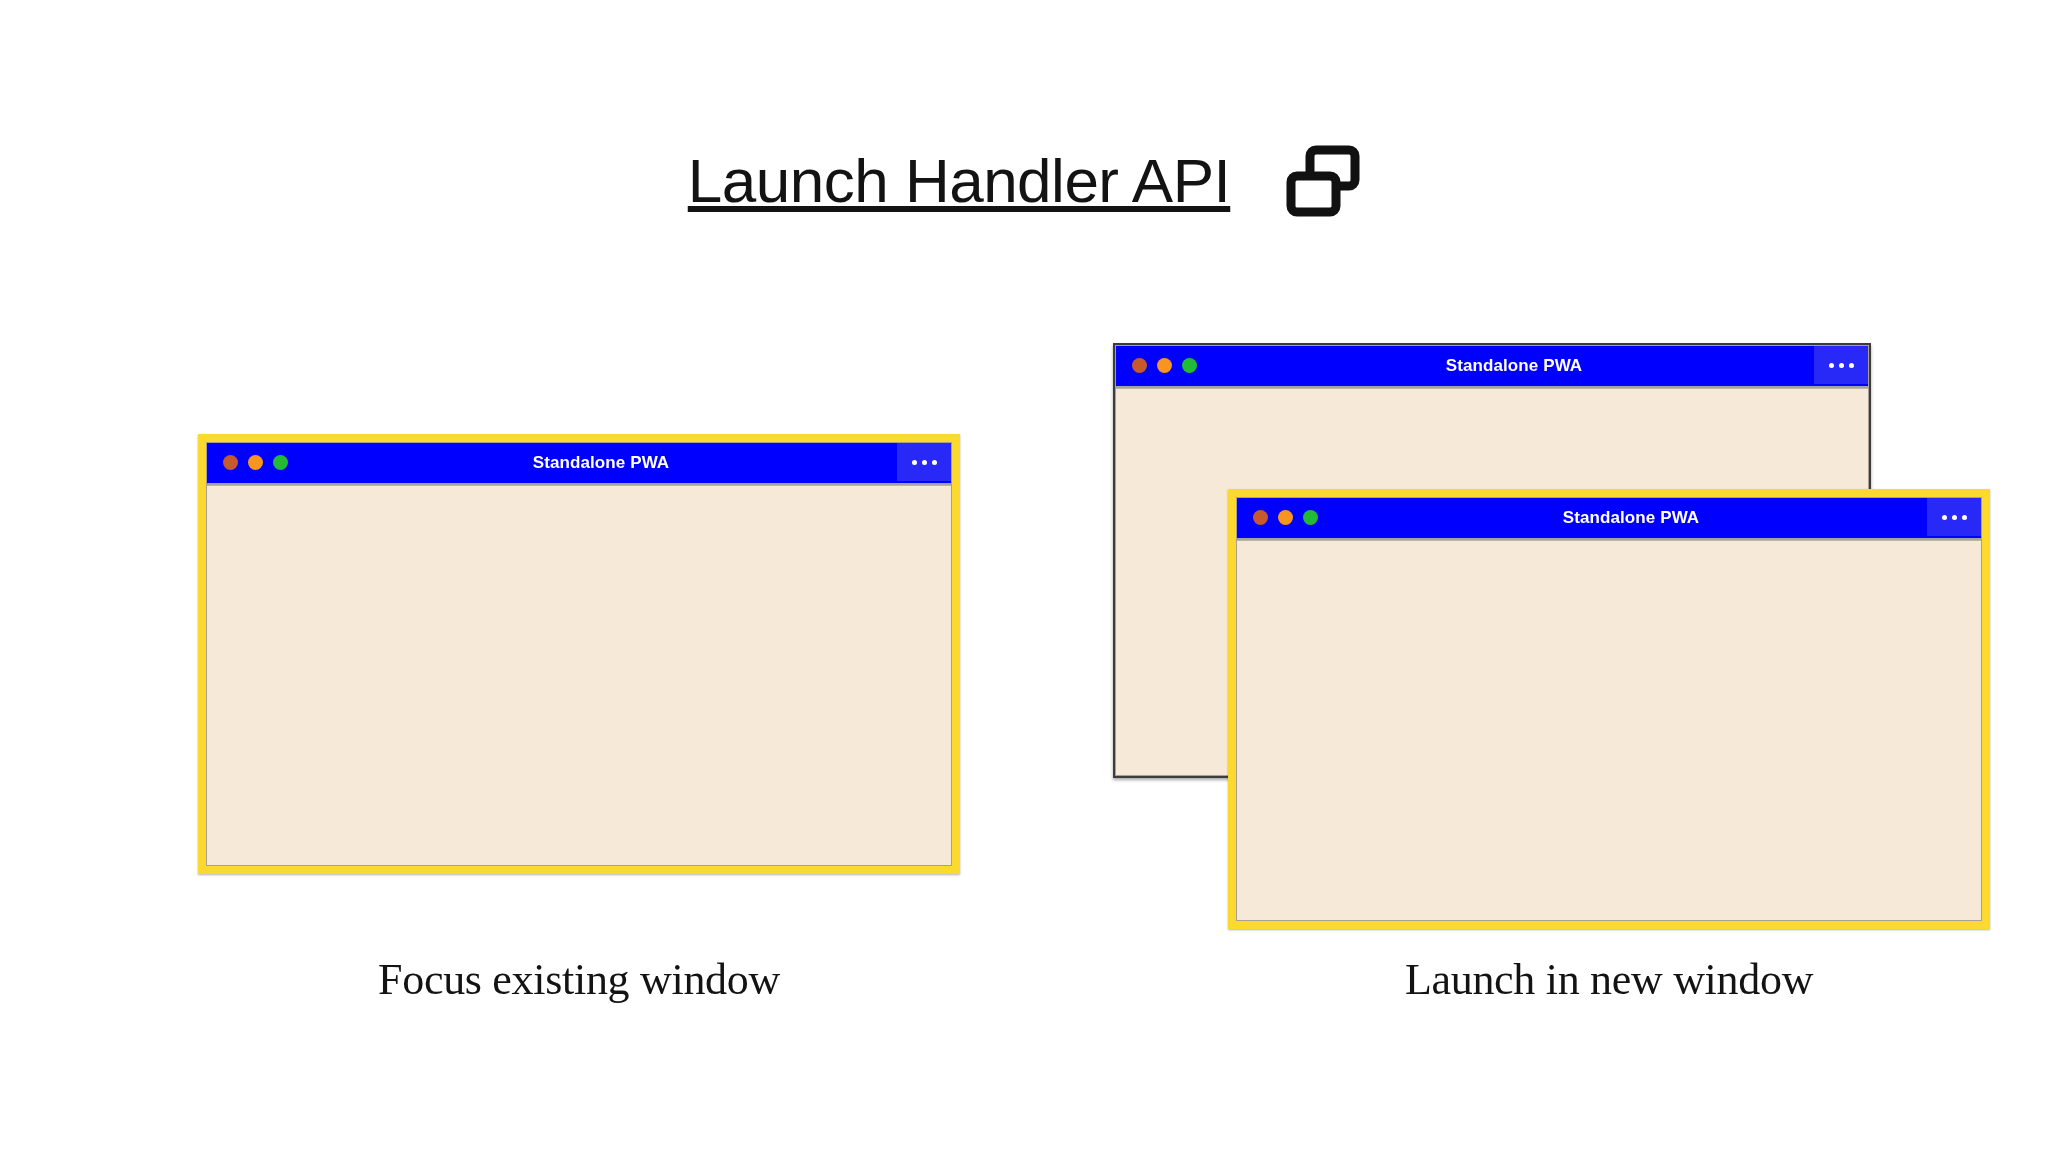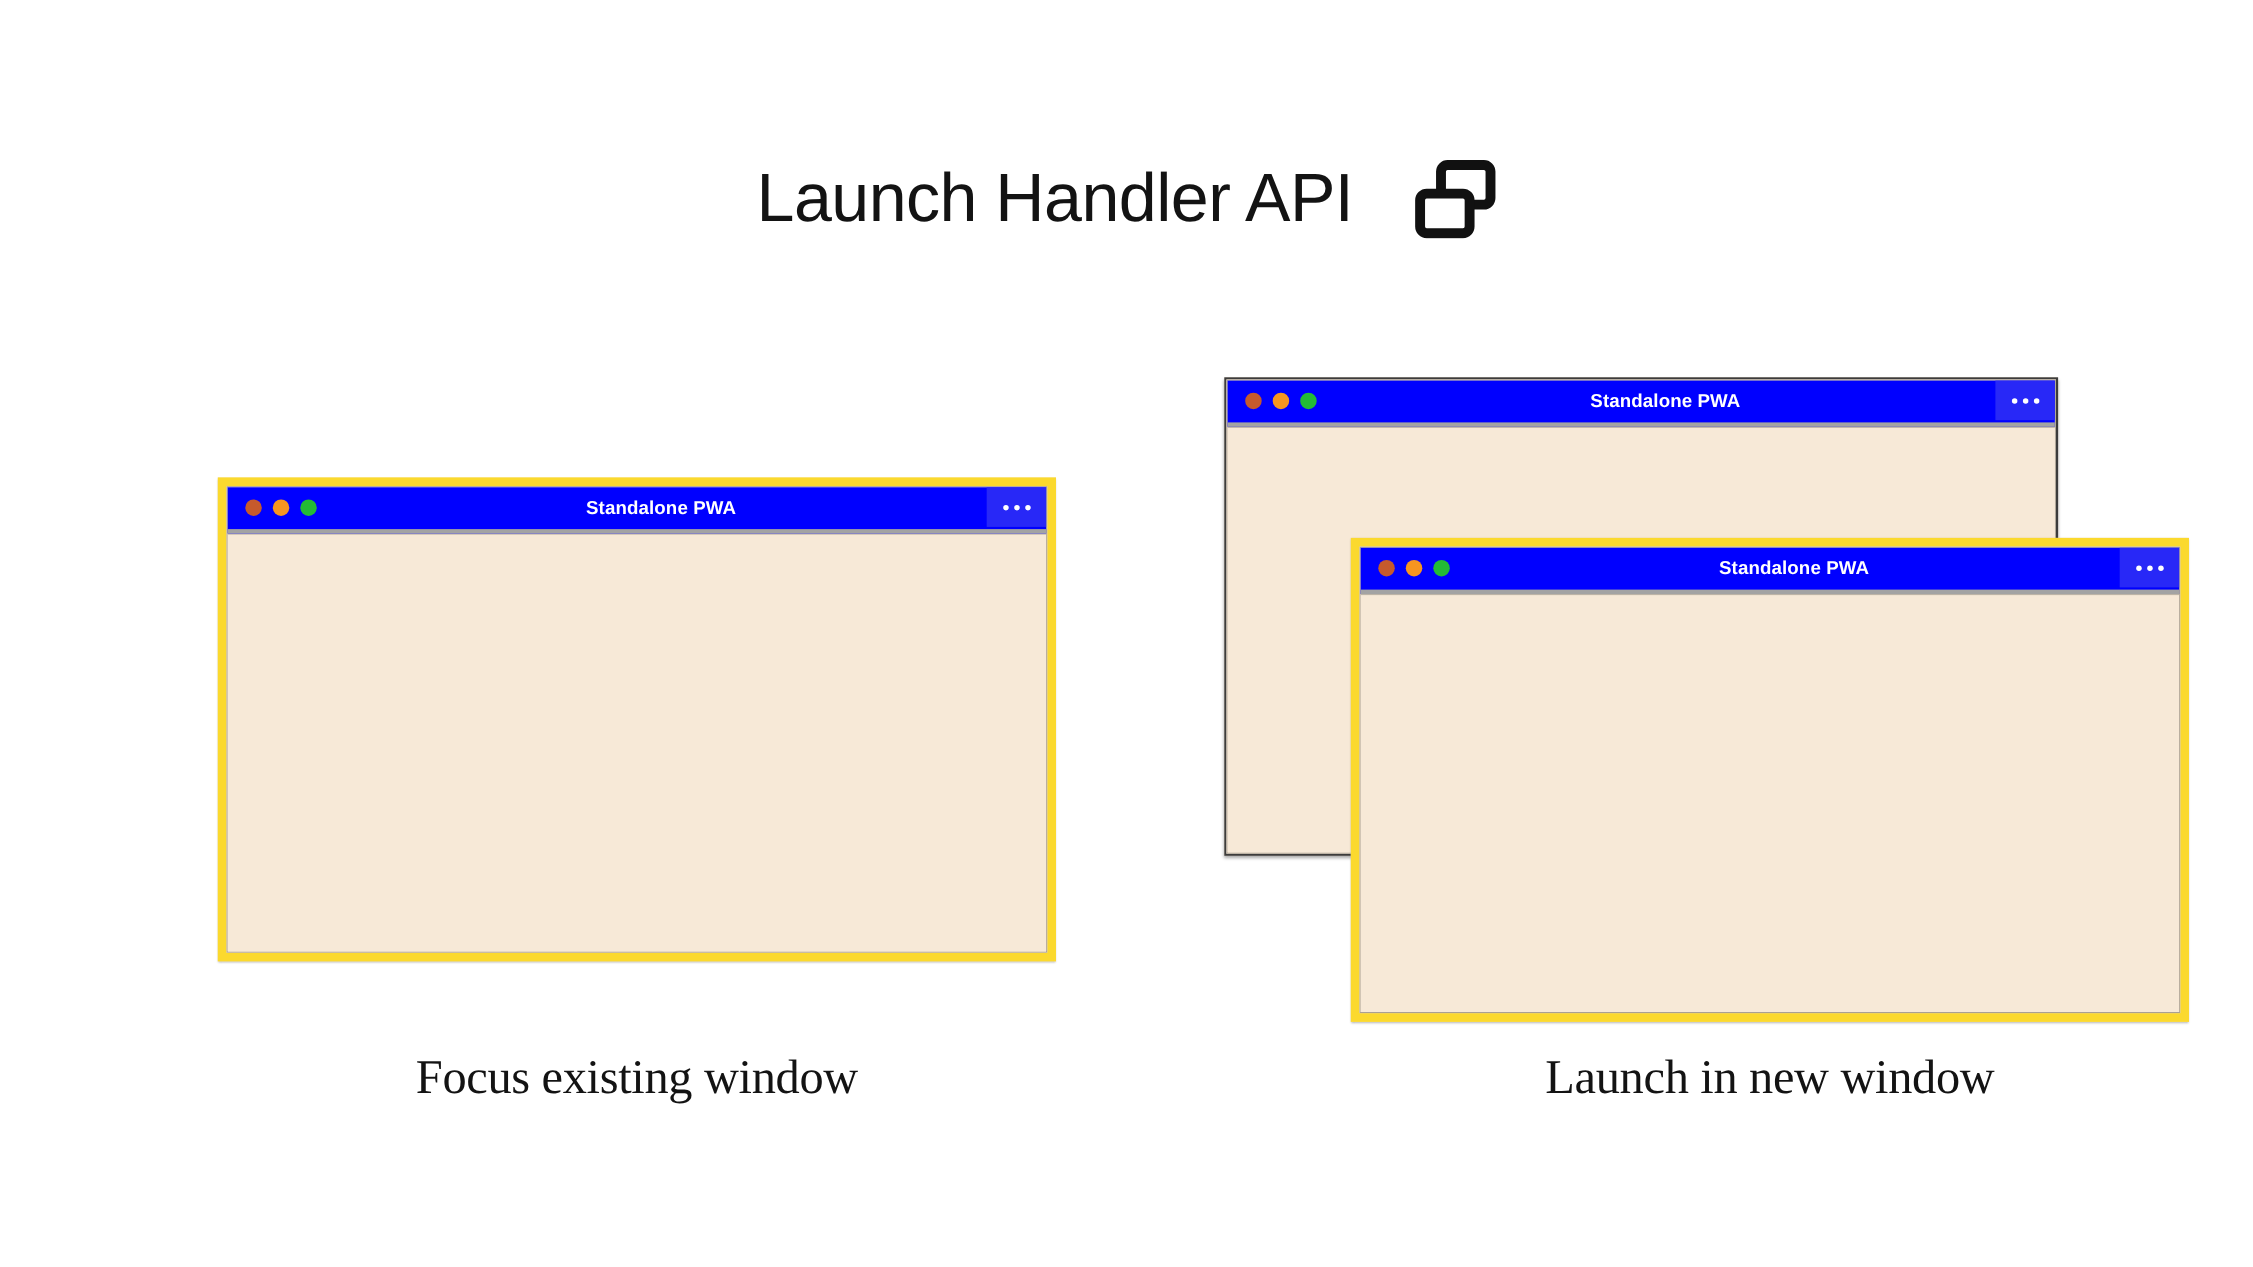--- a/index.html
+++ b/index.html
@@ -28,20 +28,21 @@
     justify-content: center;
     gap: 56px;
   }
   #page-title {
     font-size: 62px;
     font-weight: 400;
     color: #131313;
     letter-spacing: -0.5px;
     line-height: 1;
     white-space: nowrap;
+    text-decoration: underline;
   }
   #windows-icon {
     display: block;
     width: 74px;
     height: 72px;
     flex: 0 0 auto;
   }
 
   
   .win {
@@ -66,21 +67,21 @@
     border: 1px solid #A9A093;
     box-sizing: border-box;
   }
   .titlebar {
     position: relative;
     flex: 0 0 auto;
     height: 42px;
     background: #0000FF;
     display: flex;
     align-items: center;
-    border-bottom: 4px solid #a3a3a3;
+    border-bottom: 2px solid #a3a3a3;
     box-sizing: border-box;
     padding-left: 44px;
   }
   .traffic-lights {
     position: absolute;
     left: 16px;
     top: 0;
     bottom: 2px;
     display: flex;
     align-items: center;

